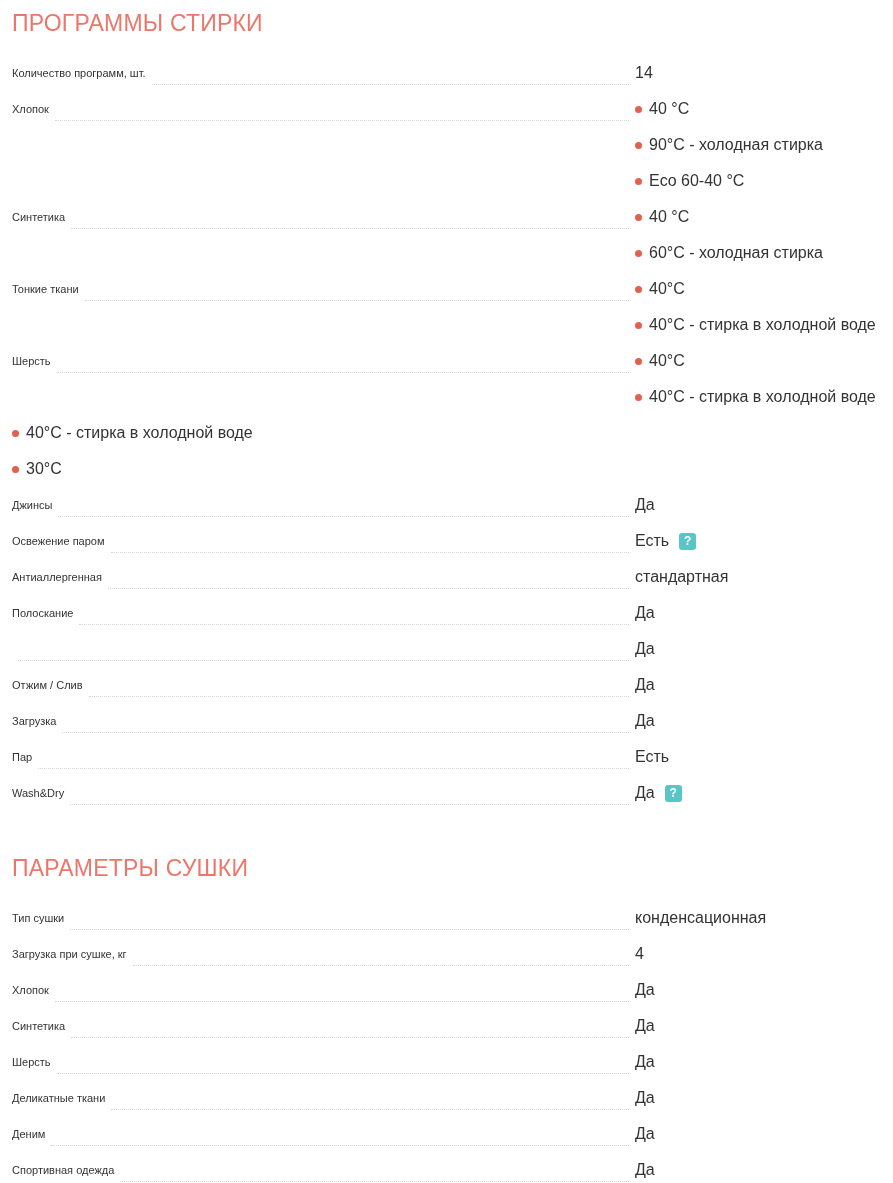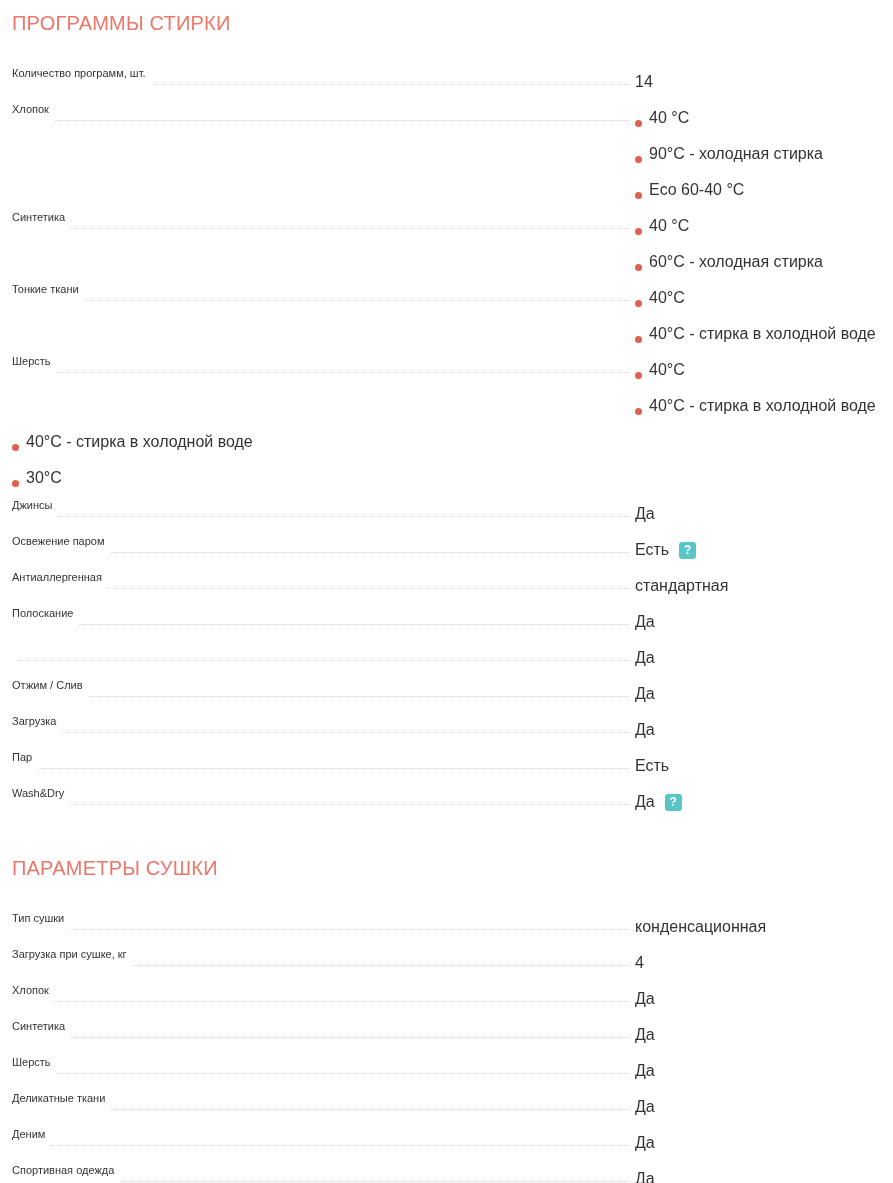--- a/index.html
+++ b/index.html
@@ -9,21 +9,21 @@
     box-sizing: border-box;
     padding: 13px 12px 0 12px;
     overflow: hidden;
     font-family: "Liberation Sans", sans-serif;
     color: #333333;
     background: #ffffff;
   }
   .section + .section { margin-top: 47px; }
   .section-title {
     margin: 0;
-    font-size: 20px;
+    font-size: 23px;
     line-height: 20px;
     font-weight: 400;
     color: #ed766a;
     letter-spacing: 0.2px;
   }
   .section-rows { margin-top: 22px; }
   .spec-row { display: flex; align-items: flex-start; }
   .row-left {
     flex: 0 0 623px;
     max-width: 623px;
@@ -39,21 +39,21 @@
   .row-leader {
     flex: 1 1 auto;
     min-width: 16px;
     height: 29px;
     margin: 0 6px;
     border-bottom: 1px dotted #d6d6d6;
   }
   .row-values { flex: 1 1 auto; min-width: 0; }
   .value-line {
     display: flex;
-    align-items: flex-end;
+    align-items: center;
     height: 36px;
     font-size: 16px;
   }
   .bullet {
     flex: none;
     width: 7px;
     height: 7px;
     border-radius: 50%;
     background: #e2604d;
     margin-right: 7px;

